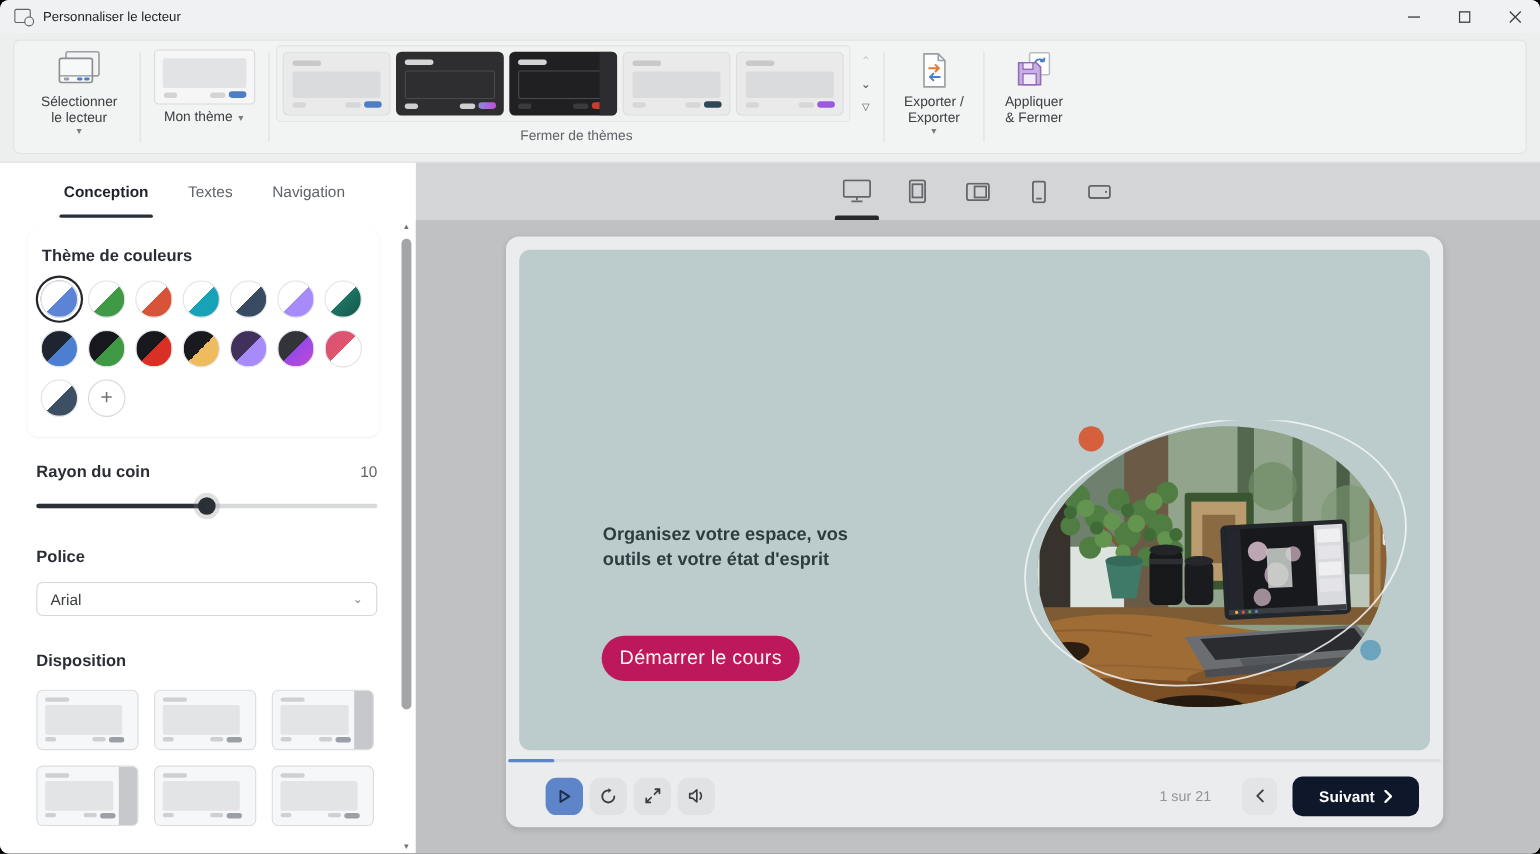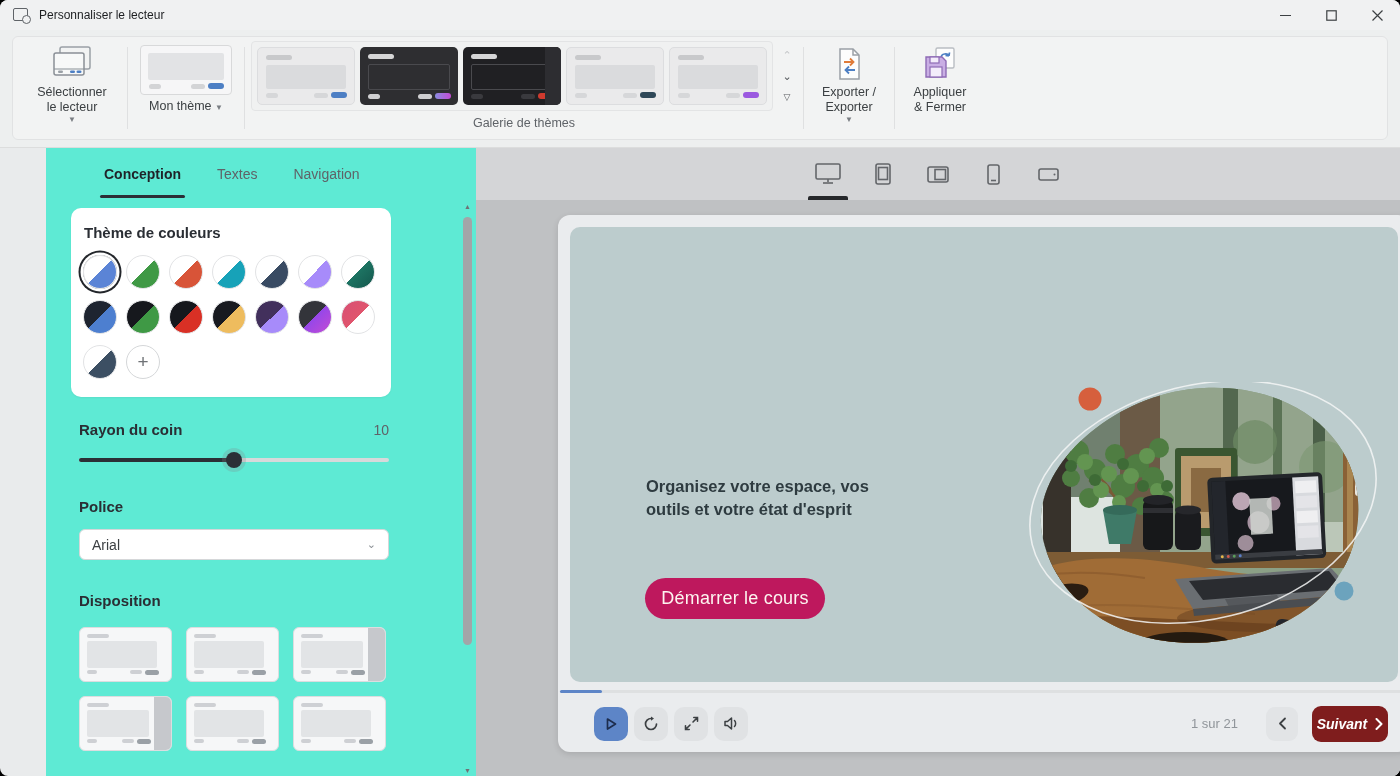--- a/index.html
+++ b/index.html
@@ -44,21 +44,21 @@
   .garrow { width:16px; height:16px; display:flex; align-items:center; justify-content:center; font-size:11px; color:#55585c; }
   .garrow.dis { color:#c6c8ca; }
   .garrow.more { font-size:9px; }
 
   .ricon { height:38px; display:flex; align-items:flex-end; justify-content:center; }
 
   
   .body { display:flex; height:628px; }
 
   
-  .sidebar { width:430px; background:#5eead4; position:relative; flex:none;margin-left:46px; }
+  .sidebar { width:378px; background:#ffffff; position:relative; flex:none; }
   .tabs { height:52px; display:flex; align-items:center; padding-left:40px; gap:0; }
   .tab { font-size:14px; color:#5f6368; padding:0 18px; height:100%; display:flex; align-items:center; position:relative; }
   .tab.active { color:#1f2329; font-weight:bold; }
   .tab.active .tab-underline { position:absolute; left:14px; right:14px; bottom:2px; height:3px; background:#2b2f36; border-radius:2px; }
   .side-content { position:absolute; top:52px; left:0; right:16px; bottom:0; padding:8px 0 12px 25px; }
   .card { width:320px; background:#fff; border-radius:10px; box-shadow:0 1px 2px rgba(0,0,0,0.05); padding:16px 12px 16px 12px; }
   .card-title { font-size:15px; font-weight:bold; color:#2a2e34; margin-bottom:14px; padding-left:1px; }
   .swatch-row { display:flex; gap:9px; margin-bottom:11px; }
   .swatch-row:last-child { margin-bottom:2px; }
   .swatch { width:34px; height:34px; border-radius:50%; border:1px solid #e2e3e5; position:relative; }
@@ -106,21 +106,21 @@
 
   .pf-progress { position:absolute; left:2px; top:475px; right:2px; height:3px; }
   .pf-progress .ptrack { position:absolute; inset:0; background:rgba(0,0,0,0.05); border-radius:2px; }
   .pf-progress .pfill { position:absolute; left:0; top:0; width:42px; height:3px; background:#5d85c7; border-radius:2px; }
   .controls { position:absolute; left:0; right:0; bottom:0; height:57px; display:flex; align-items:center; padding:0 22px 0 36px; gap:6px; }
   .ctl-btn { width:34px; height:34px; border-radius:10px; background:#e0e2e4; display:flex; align-items:center; justify-content:center; }
   .ctl-btn svg { display:block; }
   .ctl-btn.play { background:#5d85c7; }
   .page-indicator { margin-left:auto; font-size:13px; color:#90959a; margin-right:22px; }
   .back-btn { width:32px; height:34px; border-radius:9px; background:#e2e4e6; display:flex; align-items:center; justify-content:center; color:#3c4043; margin-right:8px; }
-  .next-btn { width:76px; height:36px; border-radius:9px; background:#7f1d1d; color:#fff; font-size:14px; font-weight:bold; display:flex; align-items:center; justify-content:center; gap:8px;font-style:italic; }
+  .next-btn { width:115px; height:36px; border-radius:9px; background:#0f172a; color:#fff; font-size:14px; font-weight:bold; display:flex; align-items:center; justify-content:center; gap:8px; }
 </style>
 </head>
 <body>
 
 <div class="window">
 
   <div class="titlebar">
     <div class="app-icon">
         <div class="win"></div>
         <div class="badge"></div>
@@ -211,21 +211,21 @@
                 <div class="gp-mid" style="background:#d6d7d9"></div>
                 <div class="gp-acc" style="background:#9b59e0"></div>
               </div>
             </div>
           <div class="gallery-arrows">
             <div class="garrow dis">⌃</div>
             <div class="garrow">⌄</div>
             <div class="garrow more">▽</div>
           </div>
         </div>
-        <div class="gallery-caption">Galerie de thèmes</div>
+        <div class="gallery-caption">Fermer de thèmes</div>
       </div>
       <div class="rsep"></div>
       <div class="rgroup" style="width:86px;">
         <div class="ricon">
           <svg width="26" height="34" viewBox="0 0 26 34">
             <path d="M4 2 H17 L23 8 V32 H4 Z" fill="#fdfdfd" stroke="#9aa0a6" stroke-width="1.5"></path>
             <path d="M17 2 V8 H23" fill="none" stroke="#9aa0a6" stroke-width="1.5"></path>
             <path d="M8 15 H17 M14 11.5 L17.5 15 L14 18.5" fill="none" stroke="#e07b39" stroke-width="1.8"></path>
             <path d="M19 23 H10 M13 19.5 L9.5 23 L13 26.5" fill="none" stroke="#4d7fc4" stroke-width="1.8"></path>
           </svg>

